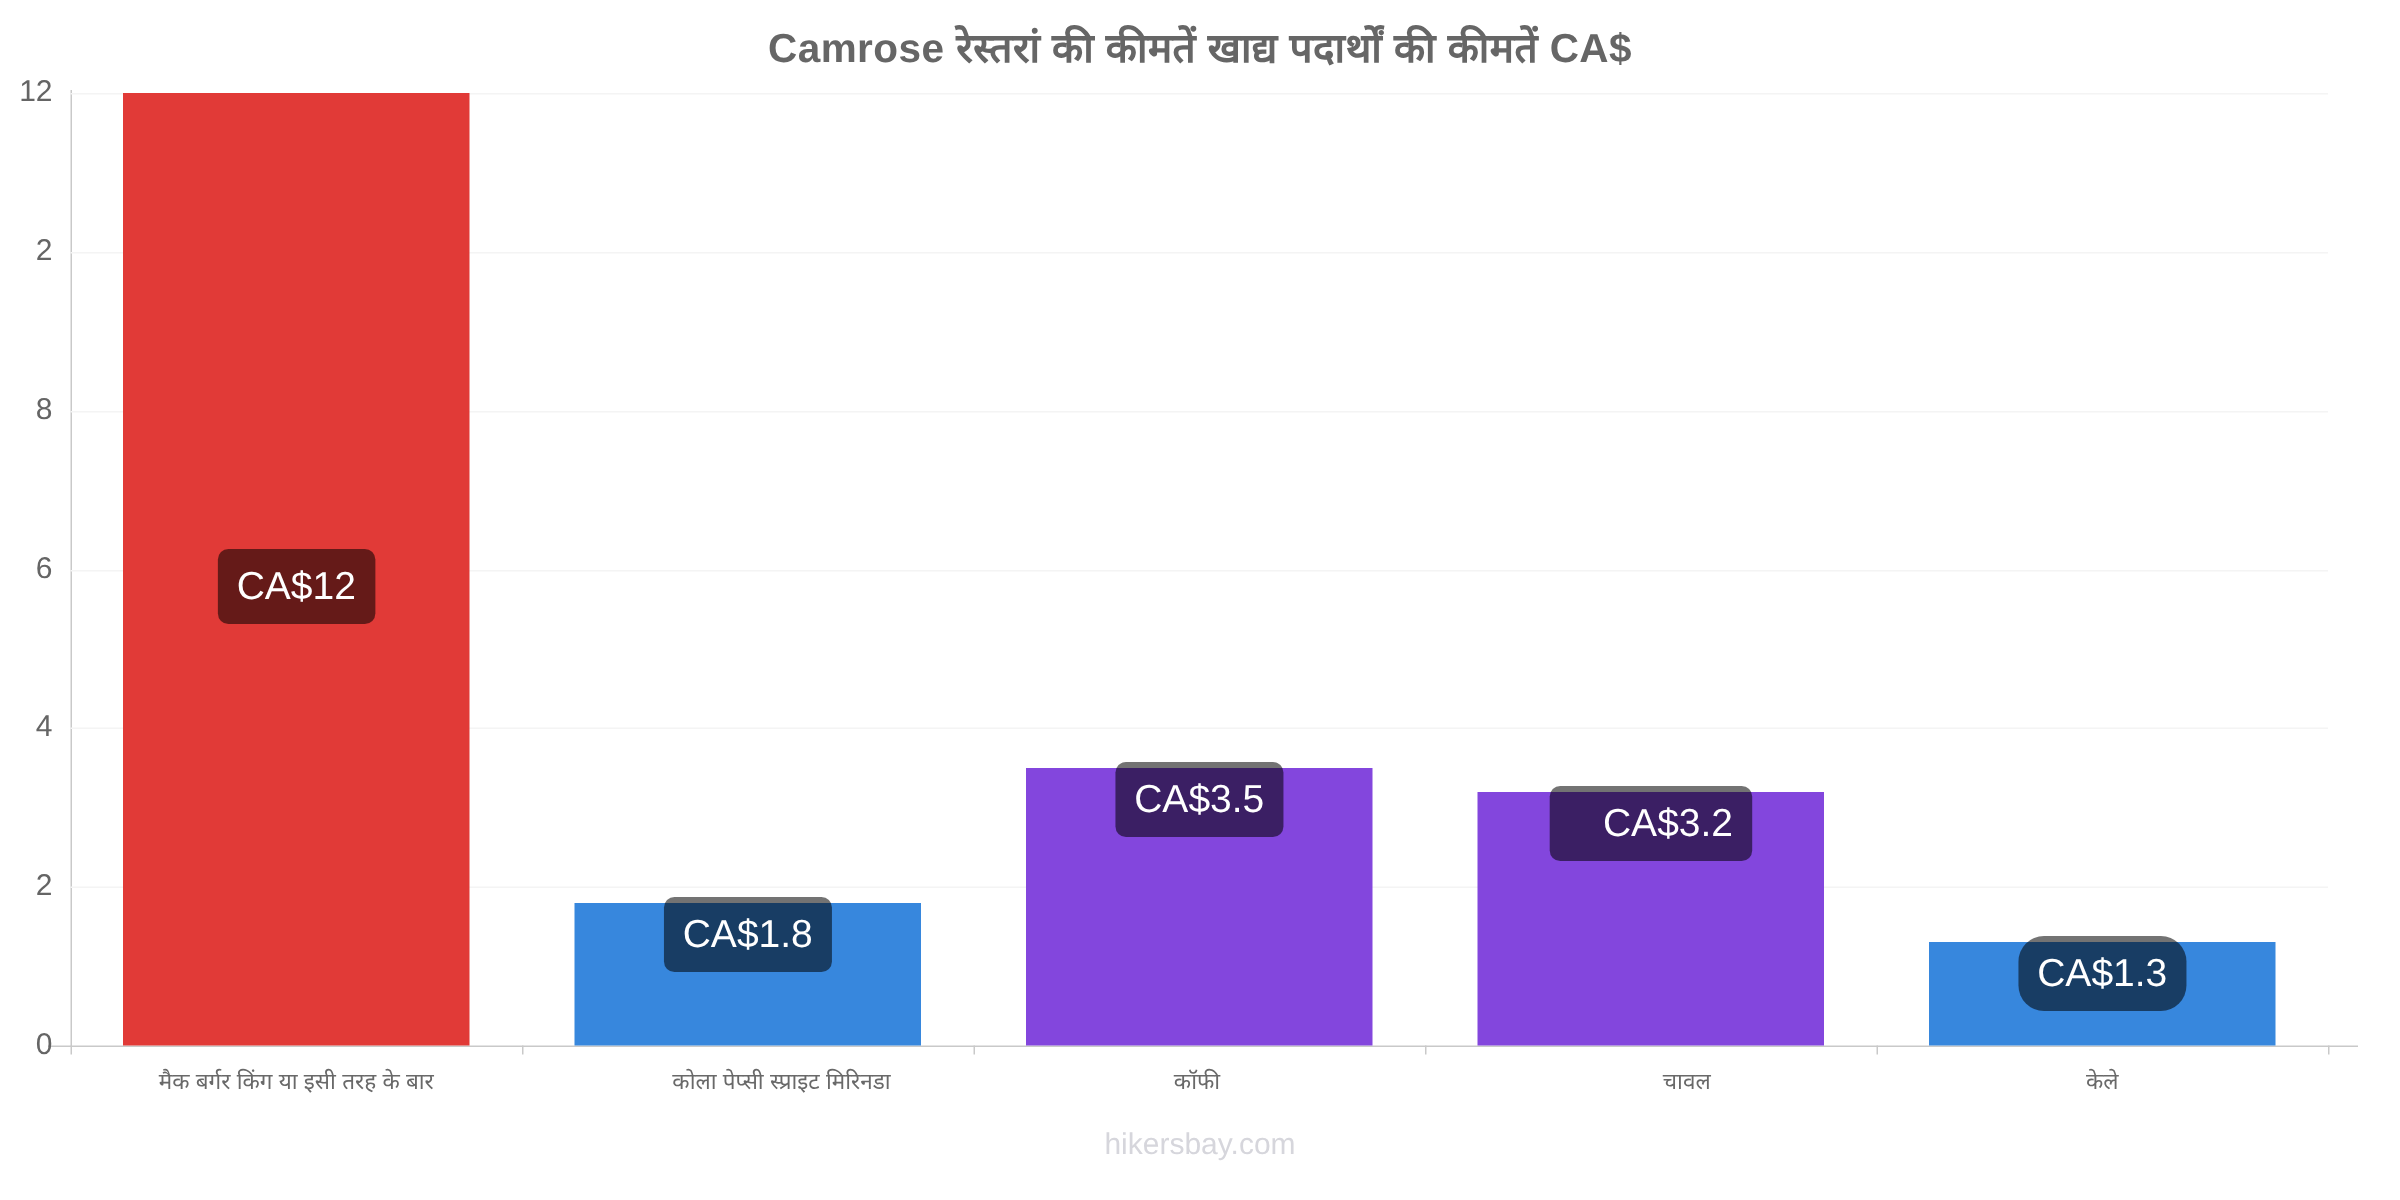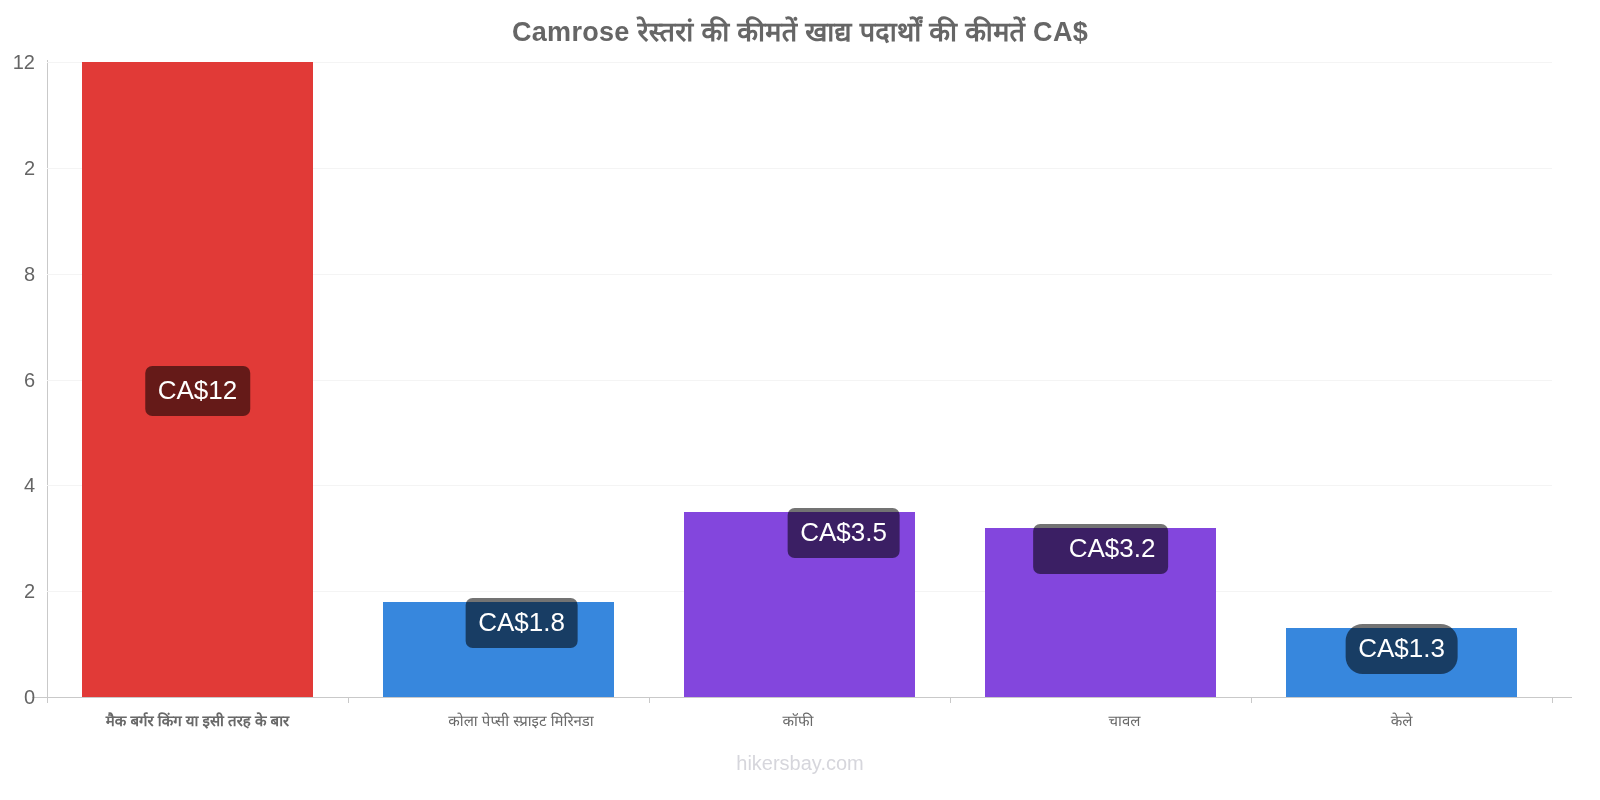--- a/index.html
+++ b/index.html
@@ -168,27 +168,27 @@
   <div class="plot-area" id="bars-layer">
       <div class="bar" title="मैक बर्गर किंग या इसी तरह के बार CA$12" style="left: 35.3675px; width: 230.265px; height: 635px; background: rgb(225, 58, 55);"></div>
       <div class="bar" title="कोला पेप्सी स्प्राइट मिरिनडा CA$1.8" style="left: 336.368px; width: 230.265px; height: 95.25px; background: rgb(55, 135, 221);"></div>
       <div class="bar" title="कॉफी CA$3.5" style="left: 637.367px; width: 230.265px; height: 185.208px; background: rgb(131, 70, 221);"></div>
       <div class="bar" title="चावल CA$3.2" style="left: 938.367px; width: 230.265px; height: 169.333px; background: rgb(131, 70, 221);"></div>
       <div class="bar" title="केले CA$1.3" style="left: 1239.37px; width: 230.265px; height: 68.7917px; background: rgb(55, 135, 221);"></div>
     </div>
 
   <div id="badges-layer">
       <div class="value-badge" style="left: 197.5px; top: 350px; margin-top: 41px;">CA$12</div>
-      <div class="value-badge" style="left: 498.5px; top: 622.75px; margin-left: 23px;">CA$1.8</div>
-      <div class="value-badge" style="left: 799.5px; top: 532.792px; margin-left: 44px;">CA$3.5</div>
+      <div class="value-badge" style="left: 498.5px; top: 622.75px;">CA$1.8</div>
+      <div class="value-badge" style="left: 799.5px; top: 532.792px;">CA$3.5</div>
       <div class="value-badge" style="left: 1100.5px; top: 548.667px; padding-left: 36px;">CA$3.2</div>
       <div class="value-badge" style="left: 1401.5px; top: 649.208px; border-radius: 17px;">CA$1.3</div>
     </div>
   <div id="x-labels-layer">
-      <div class="x-label" style="left: 197.5px; font-weight: bold;">मैक बर्गर किंग या इसी तरह के बार</div>
+      <div class="x-label" style="left: 197.5px;">मैक बर्गर किंग या इसी तरह के बार</div>
       <div class="x-label" style="left: 521px;">कोला पेप्सी स्प्राइट मिरिनडा</div>
       <div class="x-label" style="left: 798px;">कॉफी</div>
       <div class="x-label" style="left: 1100.5px; margin-left: 24px;">चावल</div>
       <div class="x-label" style="left: 1401.5px;">केले</div>
     </div>
 
   <div class="footer-credit">hikersbay.com</div>
 </div>
 
 </body></html>

